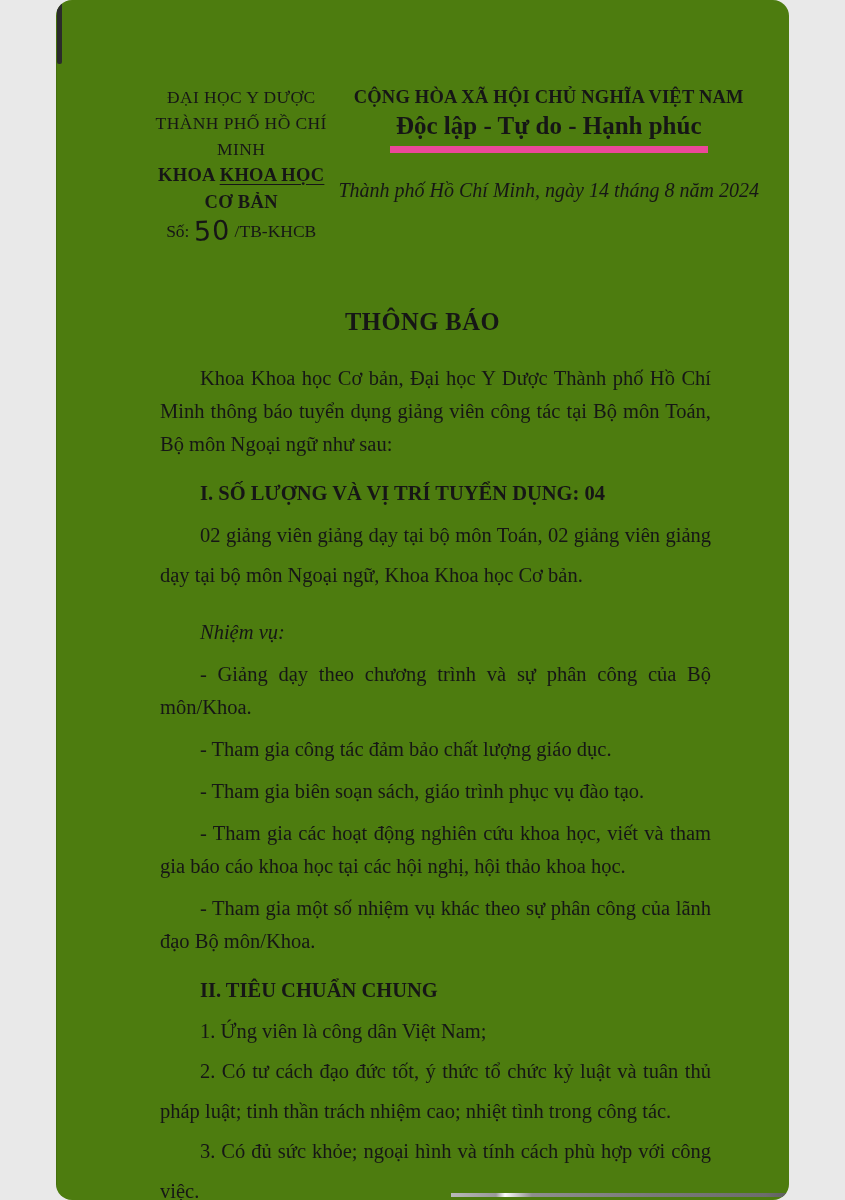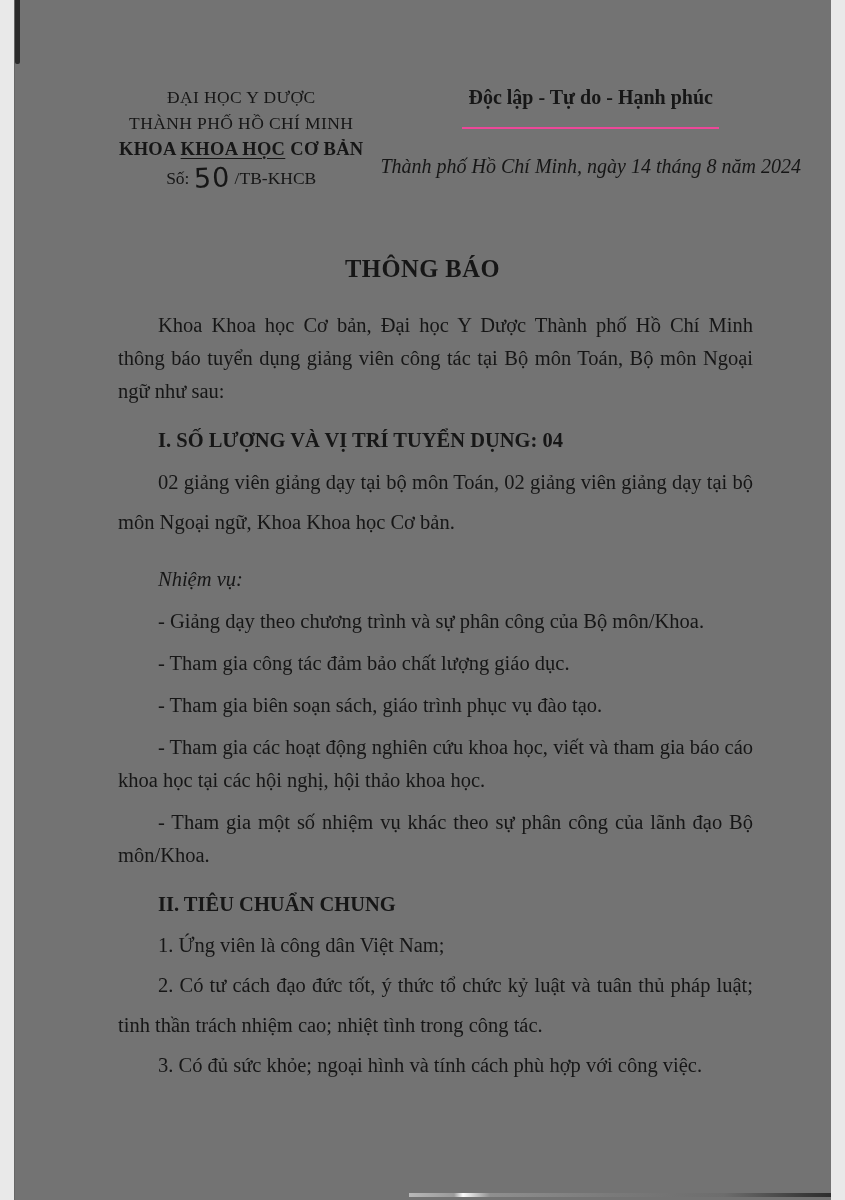--- a/index.html
+++ b/index.html
@@ -1,25 +1,26 @@
 <!DOCTYPE html>
 <html lang="vi"><head>
 <meta charset="utf-8">
 <title>Thông báo tuyển dụng giảng viên</title>
 <style>
   html,body{margin:0;padding:0;background:#e9e9e9;}
   .page{
     position:relative;
-    width:817px;height:1200px;
+    width:733px;height:1200px;
     margin:0 auto;
-    background:#737373;
+    background:#4d7c0f;
     color:#161616;
     font-family:"Liberation Serif","DejaVu Serif",serif;
     overflow:hidden;
     box-sizing:border-box;
+    border-radius:16px;
   }
   
   .scan-corner-mark{
     position:absolute;left:1px;top:0;width:5px;height:64px;
     background:#2b2b2b;border-radius:0 0 2px 2px;
   }
   .scan-left-edge{
     position:absolute;left:0;top:0;width:1px;height:1200px;
     background:rgba(0,0,0,0.10);
   }
@@ -43,23 +44,23 @@
   .hl-num{font-size:17.5px;line-height:30px;}
   .hl-num .handwritten{
     font-family:"DejaVu Sans",sans-serif;
     font-size:27px;font-weight:400;line-height:20px;
     display:inline-block;transform:rotate(-2deg);letter-spacing:1px;
     vertical-align:-3px;
   }
   .hr-national{font-size:18.5px;font-weight:bold;letter-spacing:.2px;line-height:26px;}
   .hr-motto{
     display:inline-block;
-    font-size:20px;font-weight:bold;
-    padding:0 6px 18px 6px;margin-top:2px;
-    border-bottom:2px solid #ec4899;
+    font-size:25px;font-weight:bold;
+    padding:0 6px 6px 6px;margin-top:2px;
+    border-bottom:7px solid #ec4899;
   }
   .hr-dateline{
     font-size:20px;font-style:italic;
     margin-top:26px;white-space:nowrap;
   }
   
   .title-block{text-align:center;margin-top:62px;}
   .title-main{font-size:24.5px;font-weight:bold;letter-spacing:.5px;}
   .title-sub{font-size:23px;font-weight:bold;margin-top:6px;}
   .title-sub .u{text-decoration:underline;text-underline-offset:4px;}
@@ -108,20 +109,21 @@
   <div class="scan-bottom-line"></div>
 
   <div class="header">
     <div class="header-left">
       <div class="hl-line">ĐẠI HỌC Y DƯỢC</div>
       <div class="hl-line">THÀNH PHỐ HỒ CHÍ MINH</div>
       <div class="hl-dept"><span>KHOA </span><span class="u">KHOA HỌC</span><span> CƠ BẢN</span></div>
       <div class="hl-num"><span>Số: </span><span class="handwritten">50</span><span> /TB-KHCB</span></div>
     </div>
     <div class="header-right">
+      <div class="hr-national">CỘNG HÒA XÃ HỘI CHỦ NGHĨA VIỆT NAM</div>
       <div><span class="hr-motto">Độc lập - Tự do - Hạnh phúc</span></div>
       <div class="hr-dateline">Thành phố Hồ Chí Minh, ngày 14 tháng 8 năm 2024</div>
     </div>
   </div>
 
   <div class="title-block">
     <div class="title-main">THÔNG BÁO</div>
   </div>
 
   <div class="body">

